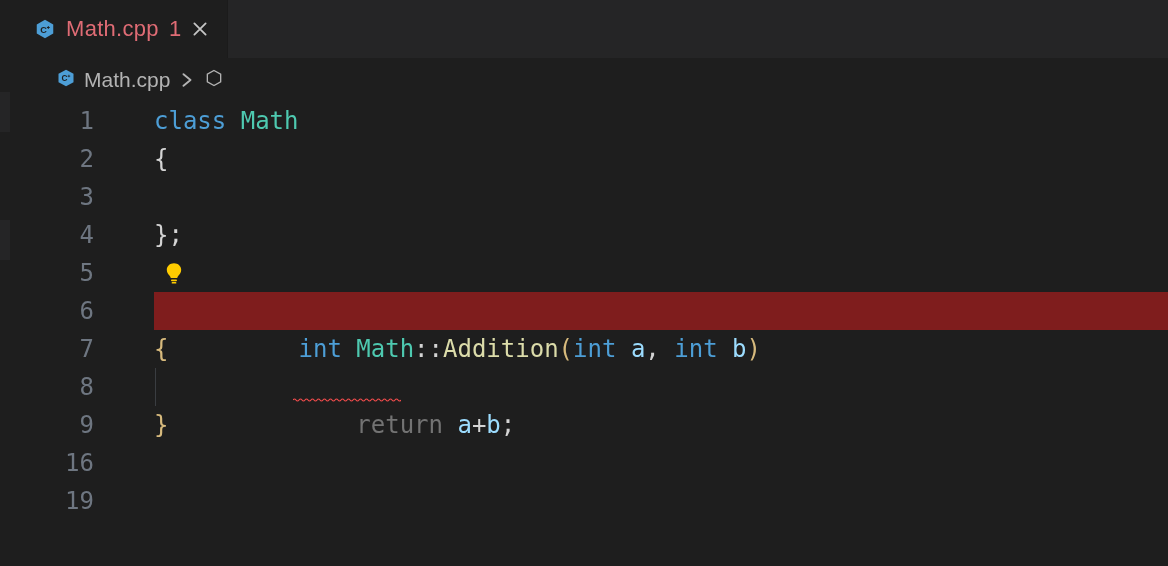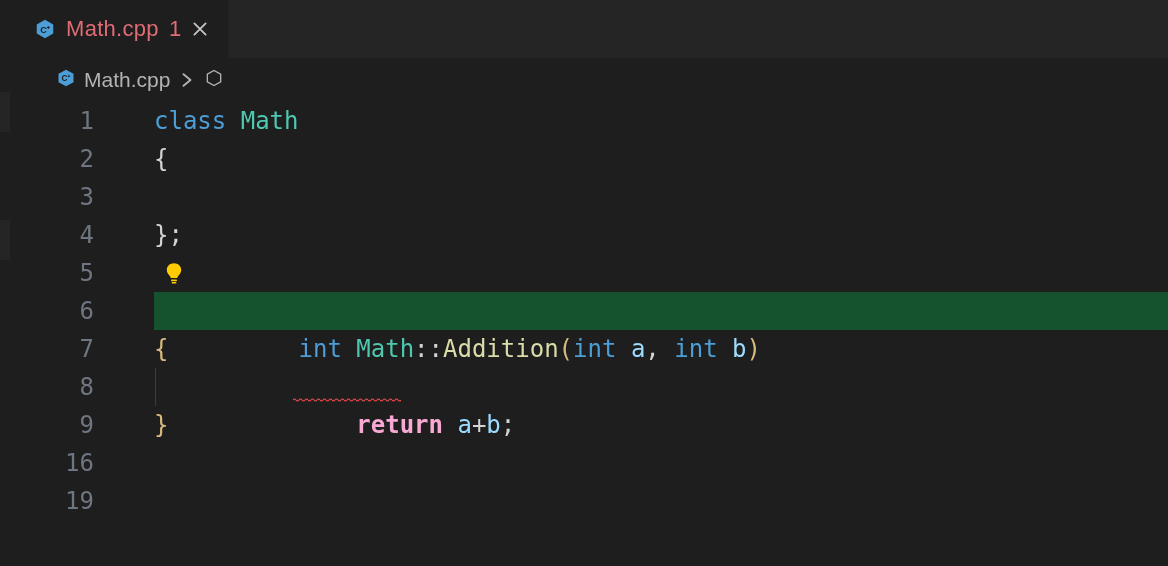--- a/index.html
+++ b/index.html
@@ -56,29 +56,29 @@
     .breadcrumb-item { display: flex; align-items: center; gap: 8px; cursor: pointer; }
     .breadcrumb-item svg { width: 20px; height: 20px; }
     .chev { display: inline-flex; align-items: center; }
     .chev svg { width: 14px; height: 14px; }
     
     .editor { flex: 1; background: #1e1e1e; display: flex; position: relative; font-family: Consolas, "Menlo", monospace; }
     .gutter { width: 106px; text-align: right; color: #6e7681; font-size: 24px; padding-right: 28px; }
     .gutter .ln { height: 38px; line-height: 38px; }
     .code-area { flex: 1; position: relative; font-size: 24px; margin-left: 32px; }
     .code-line { height: 38px; line-height: 38px; white-space: pre; position: relative; }
-    .code-line.current { background: #14532d; }
+    .code-line.current { background: #7f1d1d; }
     .tok-kw { color: #4d9ed6; }
     .tok-type { color: #4ec9b0; }
     .tok-brace { color: #d4d4d4; }
     .tok-y-brace { color: #d7ba7d; }
     .tok-func { color: #dcdcaa; }
     .tok-param { color: #9cdcfe; }
     .tok-punct { color: #d4d4d4; }
-    .tok-ctrl { color: #f9a8d4; font-weight: bold; }
+    .tok-ctrl { color: #737373; }
     .tok-plain { color: #d4d4d4; }
     .bulb {
       position: absolute;
       left: 10px;
       top: 8px;
       width: 20px;
       height: 20px;
       display: inline-flex;
       cursor: pointer;
     }

